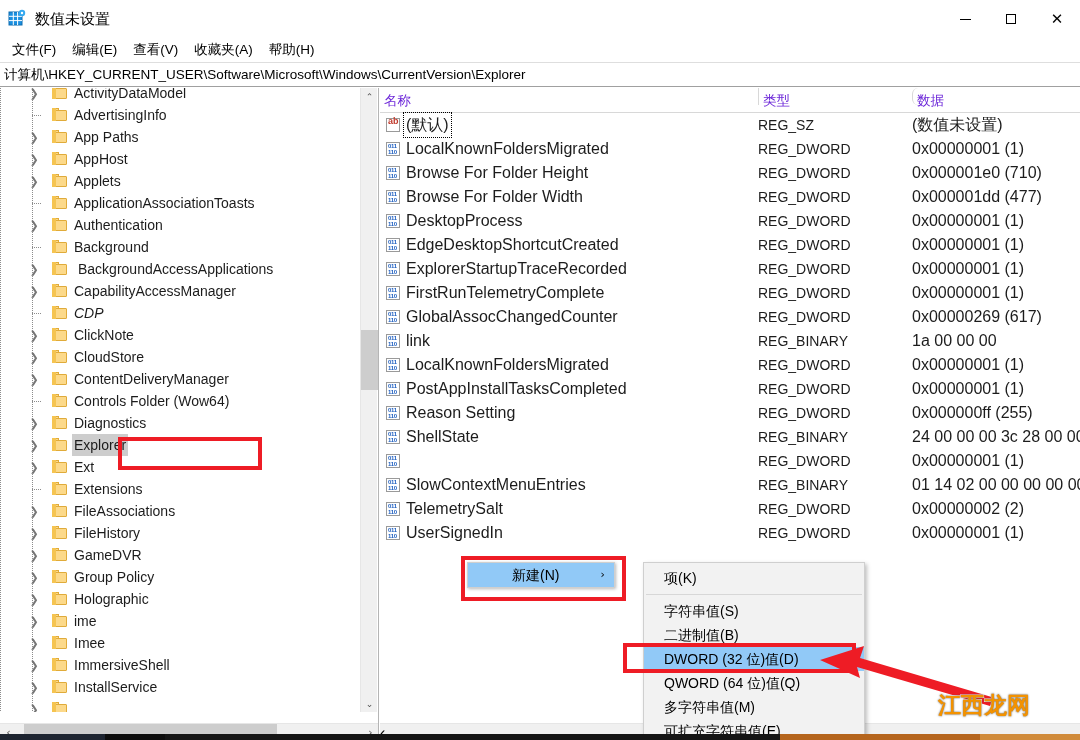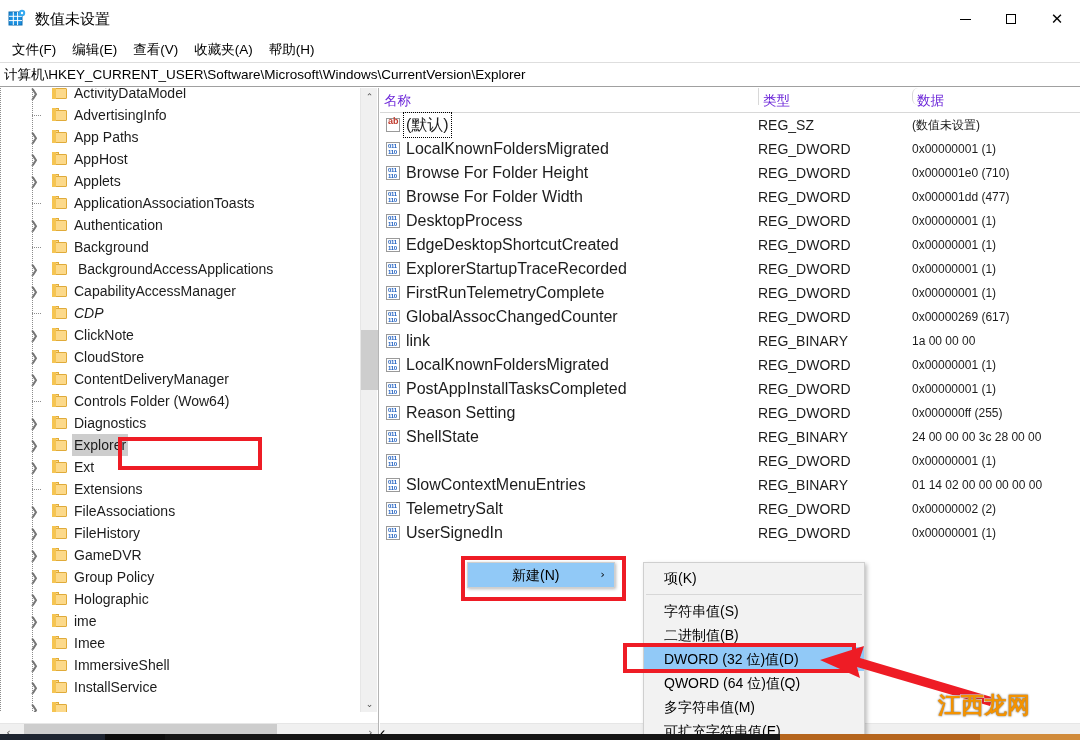--- a/index.html
+++ b/index.html
@@ -198,21 +198,21 @@
     position: absolute; left: 26px; top: 0; height: 24px; line-height: 24px;
     font-size: 16px; color: #1c1c1c; white-space: nowrap;
   }
   .val-name.dotted { outline: 1px dotted #000; padding: 0 2px; left: 24px; }
   .val-type {
     position: absolute; left: 378px; top: 0; height: 24px; line-height: 24px;
     font-size: 14px; color: #1c1c1c; white-space: nowrap;
   }
   .val-data {
     position: absolute; left: 532px; top: 0; height: 24px; line-height: 24px;
-    font-size: 12px; color: #1c1c1c; white-space: nowrap;
+    font-size: 16px; color: #1c1c1c; white-space: nowrap;
   }
   .hscroll-r {
     position: absolute; left: 0; bottom: 0; width: 700px; height: 17px;
     background: #f0f0f0; border-top: 1px solid #e6e6e6;
   }
 
   
   .ctx-parent {
     position: absolute; left: 467px; top: 562px; width: 148px; height: 26px;
     background: #f2f2f2; border: 1px solid #cfcfcf;

